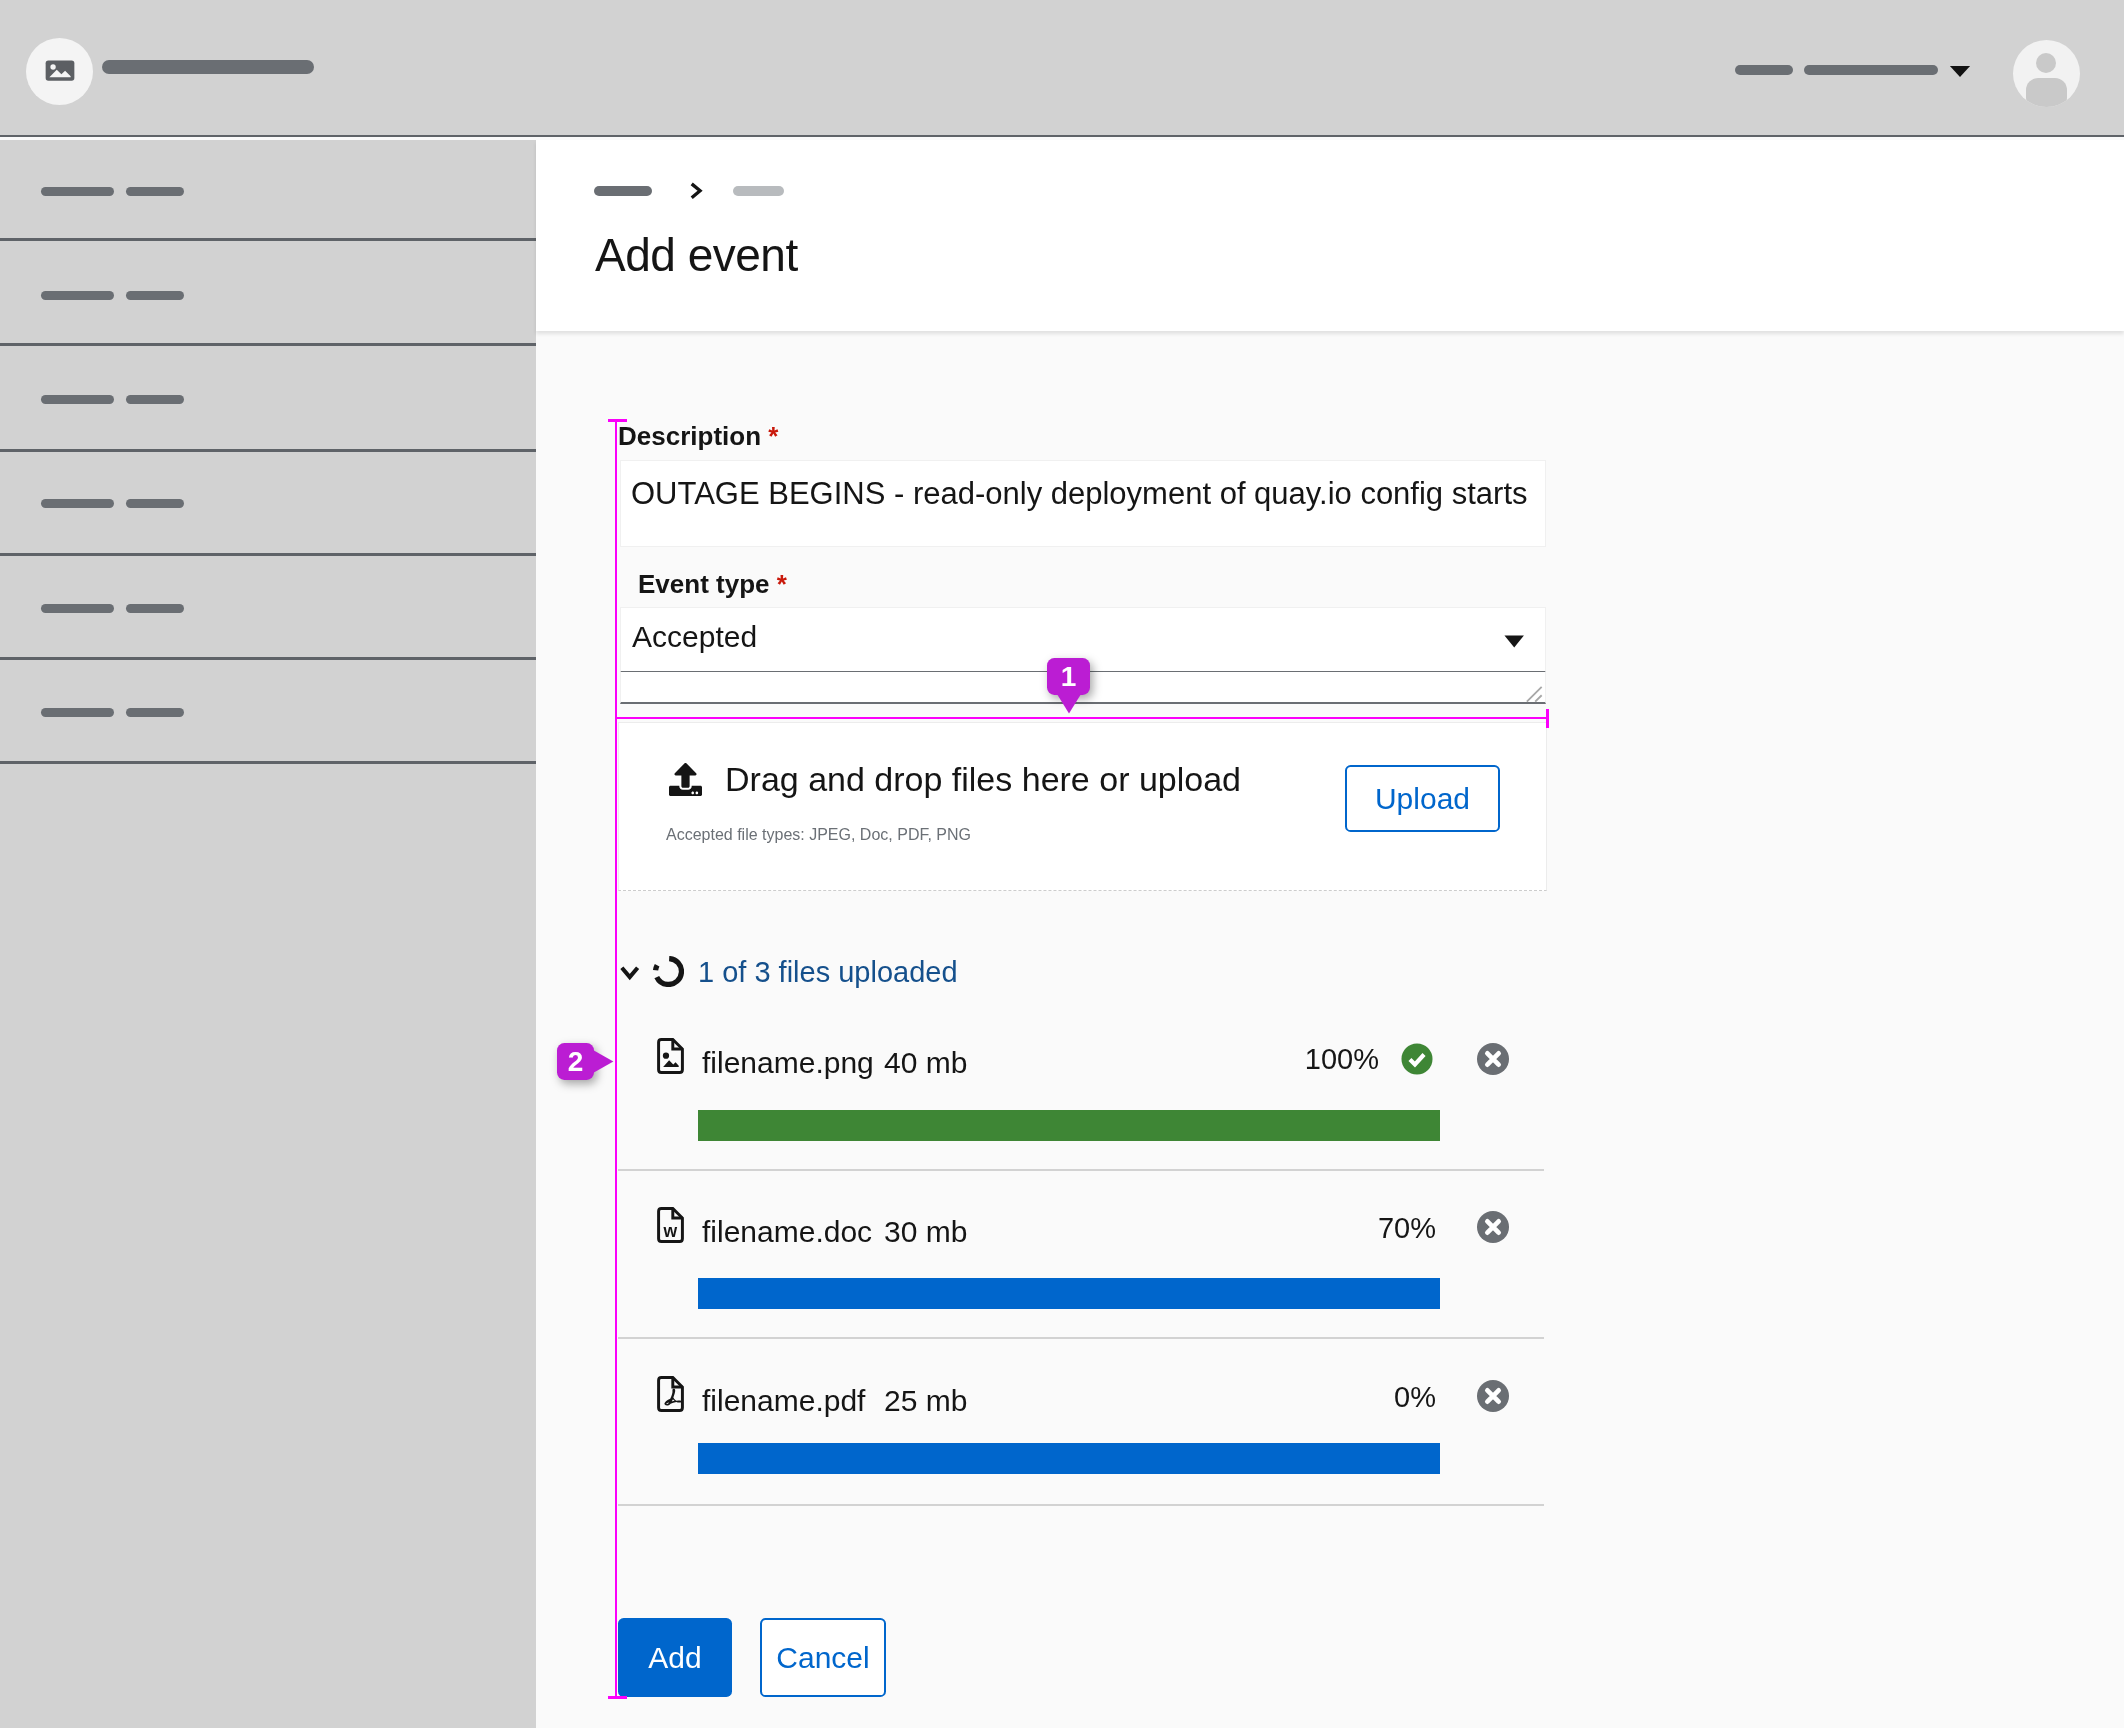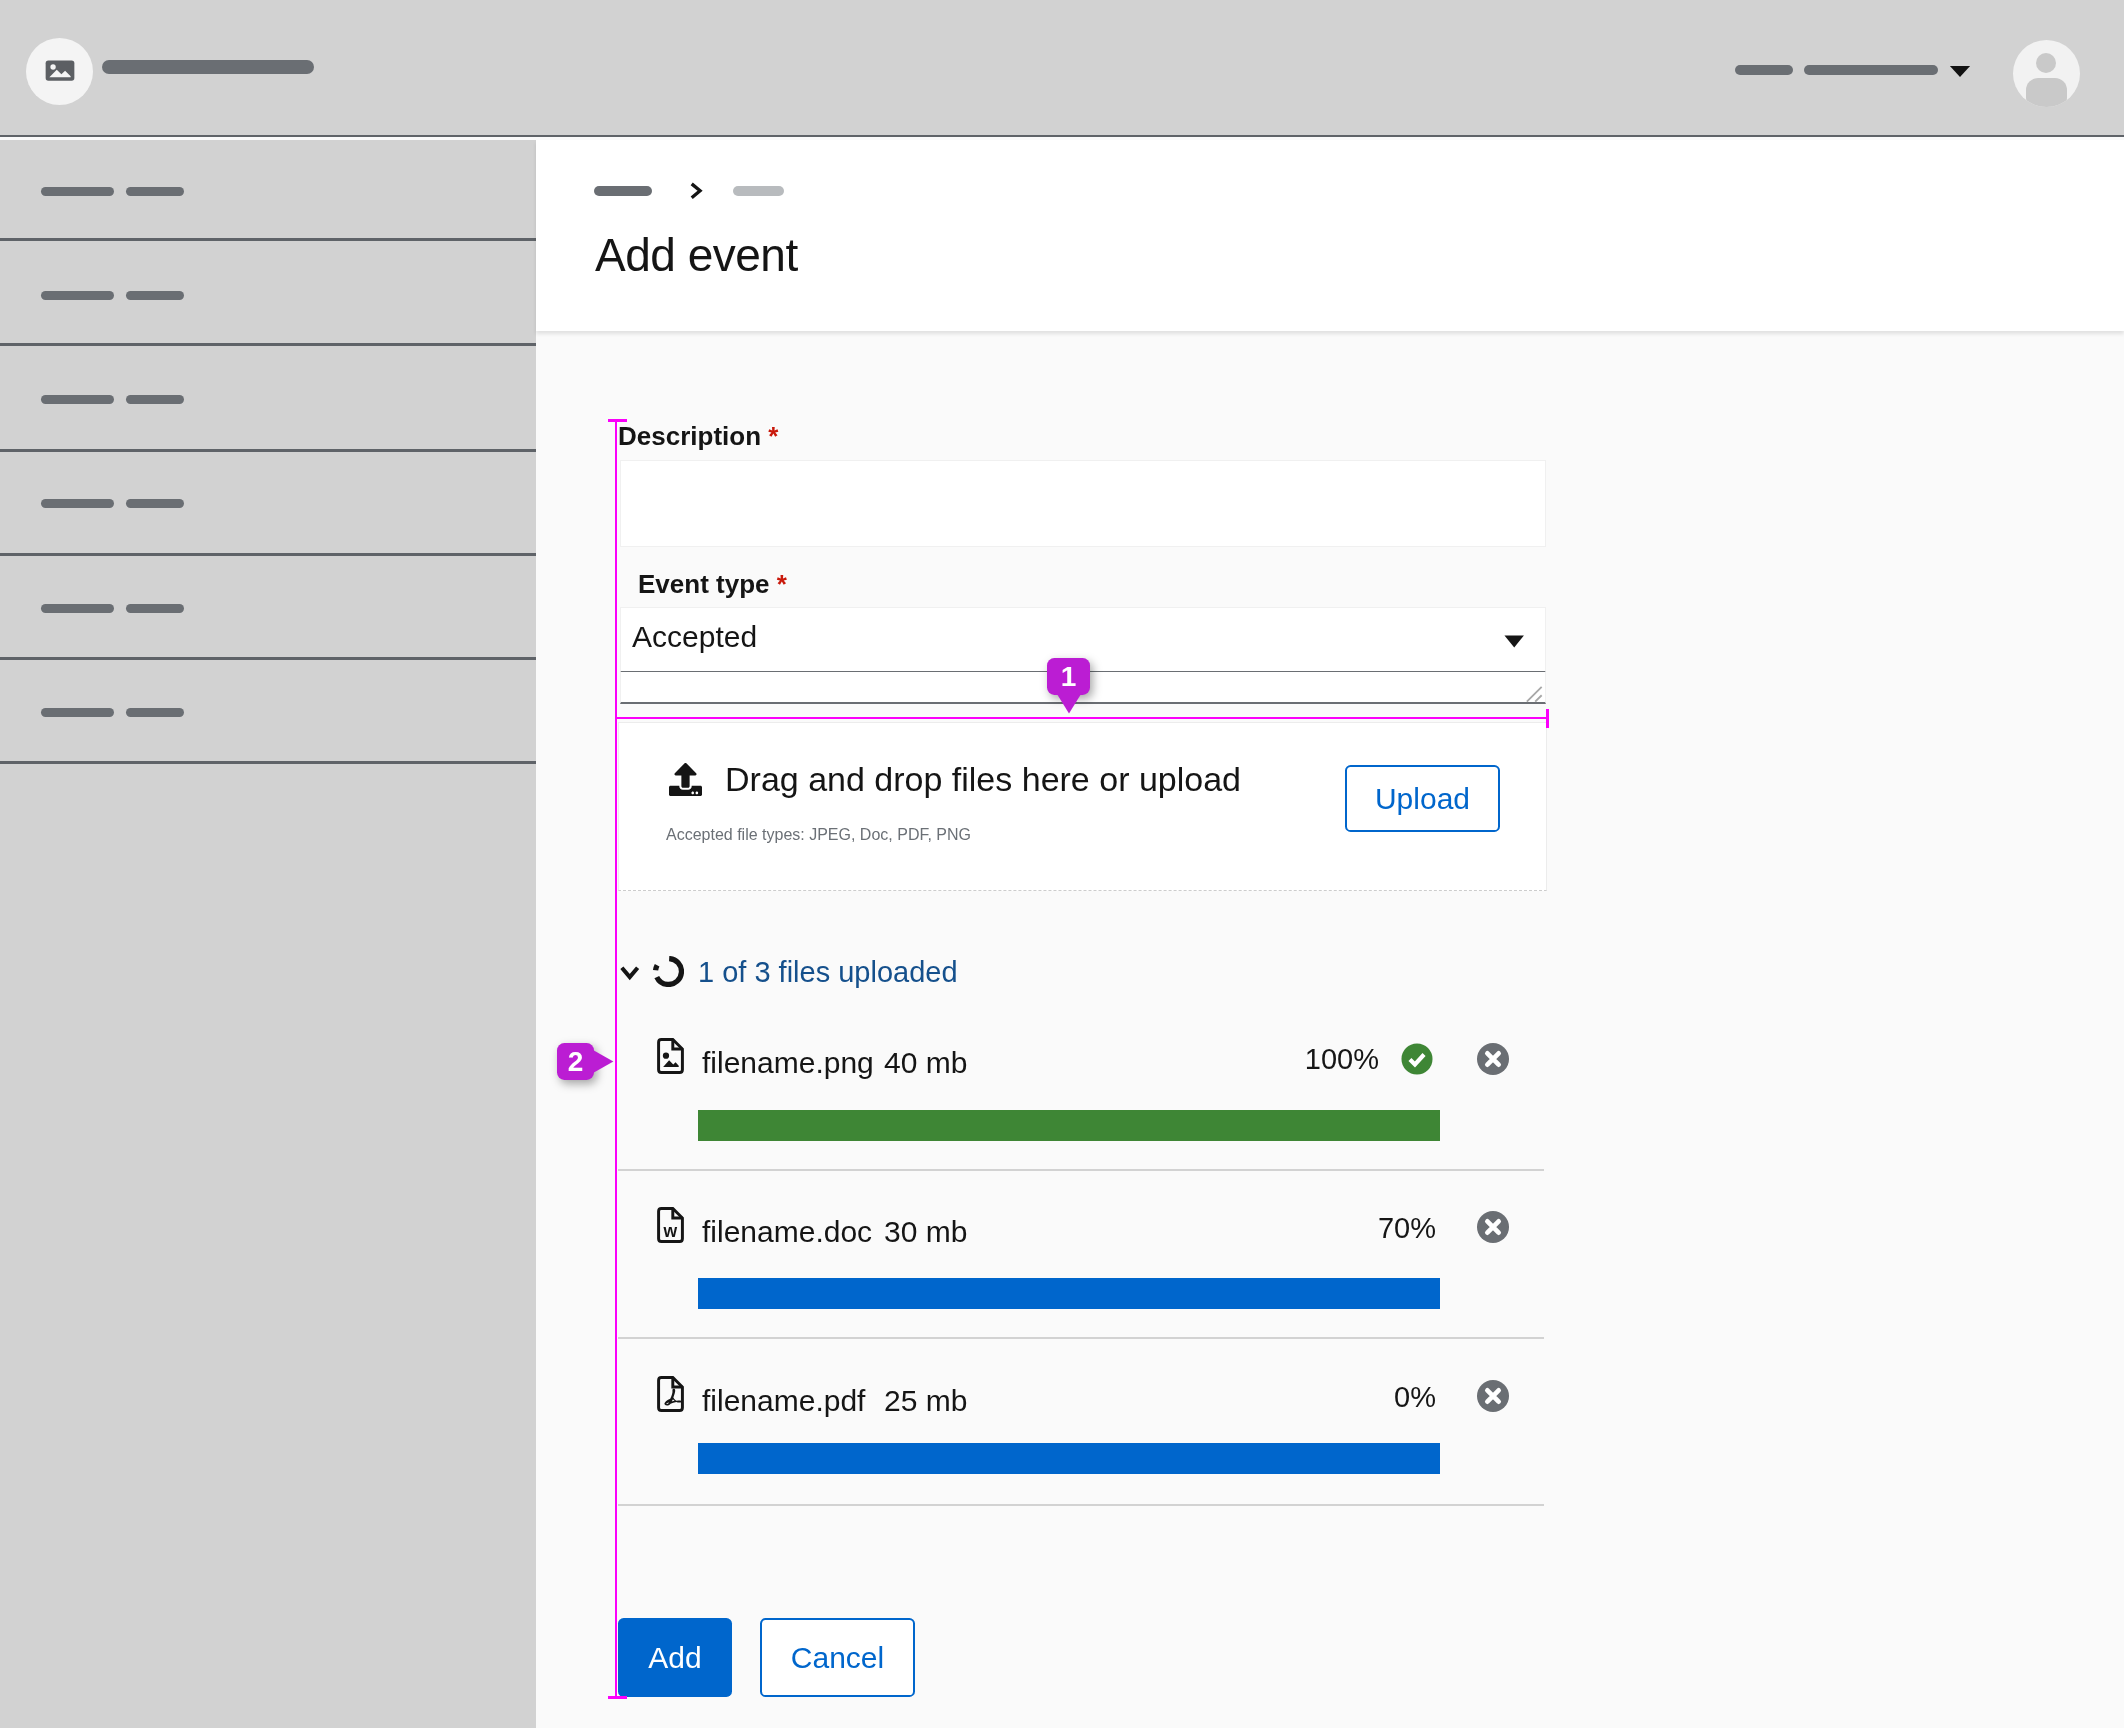--- a/index.html
+++ b/index.html
@@ -54,20 +54,21 @@
   <div class="abs" style="left:536px;top:140px;width:1588px;height:191px;background:#fff;box-shadow:0 2.8px 3.7px rgba(0,0,0,0.10);"></div>
   <div class="bar" style="left:594px;top:186px;width:58px;height:10.2px;"></div>
   <svg class="abs" style="left:688px;top:182px;" width="16.7" height="17.6" viewBox="0 0 18 19">
       <path d="M4 2 L13 9.5 L4 17" fill="none" stroke="#151515" stroke-width="3.6"></path>
     </svg>
   <div class="bar" style="left:733px;top:186px;width:51px;height:10.2px;background:#b8bbbe;"></div>
   <div class="txt" style="left:595px;top:232px;font-size:46px;line-height:46px;letter-spacing:-0.5px;">Add event</div>
 
   <div class="txt" style="left:618px;top:423px;font-size:26px;line-height:26px;font-weight:bold;">Description <span style="color:#c9190b;font-weight:bold;font-size:26px;">*</span></div>
   <div class="abs" style="left:620px;top:460px;width:926px;height:87px;background:#fff;border:1.9px solid #f0f0f0;"></div>
+  <div class="txt" style="left:631px;top:478px;font-size:31px;line-height:31px;">OUTAGE BEGINS - read-only deployment of quay.io config starts</div>
 
   <div class="txt" style="left:618px;top:571px;font-size:26px;line-height:26px;font-weight:bold;margin-left:20px;">Event type <span style="color:#c9190b;font-weight:bold;font-size:26px;">*</span></div>
   <div class="abs" style="left:620px;top:607px;width:926px;height:66px;background:#fff;border:1.9px solid #f0f0f0;border-bottom:2.8px solid #6a6e73;"></div>
   <div class="txt" style="left:632px;top:622px;font-size:30px;line-height:30px;">Accepted</div>
   <svg class="abs" style="left:1504px;top:635px;" width="20.4" height="13" viewBox="0 0 22 14">
       <path d="M0.5 0.5 H21.5 L11 13.5 Z" fill="#151515"></path>
     </svg>
 
   <div class="abs" style="left:620px;top:672px;width:926px;height:32px;background:#fff;border-left:1.9px solid #f0f0f0;border-right:1.9px solid #f0f0f0;border-bottom:2.8px solid #6a6e73;"></div>
   <svg class="abs" style="left:1525px;top:685px;" width="20.4" height="18.6" viewBox="0 0 22 20">
@@ -134,21 +135,21 @@
   <div class="txt" style="left:884px;top:1386px;font-size:30px;line-height:30px;">25 mb</div>
   <div class="txt" style="right:688px;top:1383px;font-size:29px;line-height:29px;">0%</div>
   <svg class="abs" style="left:1477px;top:1380px;" width="32" height="32" viewBox="0 0 34 34">
     <circle cx="17" cy="17" r="17" fill="#6a6e73"></circle>
     <path d="M11 11 L23 23 M23 11 L11 23" stroke="#fff" stroke-width="5" stroke-linecap="round"></path>
   </svg>
   <div class="abs" style="left:698px;top:1443px;width:742px;height:31px;background:#0066cc;"></div>
   <div class="abs" style="left:618px;top:1504px;width:926px;height:2.3px;background:#d2d2d2;"></div>
 
   <div class="abs" style="left:618px;top:1618px;width:114px;height:79px;background:#0066cc;border-radius:5.6px;display:flex;align-items:center;justify-content:center;color:#fff;font-size:30px;">Add</div>
-  <div class="abs" style="left:760px;top:1618px;width:155px;height:79px;background:#fff;border:2.3px solid #0066cc;border-radius:5.6px;display:flex;align-items:center;justify-content:center;color:#0066cc;font-size:30px;">Cancel</div>
+  <div class="abs" style="left:760px;top:1618px;width:126px;height:79px;background:#fff;border:2.3px solid #0066cc;border-radius:5.6px;display:flex;align-items:center;justify-content:center;color:#0066cc;font-size:30px;">Cancel</div>
 
   <div class="abs" style="left:615px;top:419px;width:2.4px;height:1279px;background:#fb00fb;"></div>
   <div class="abs" style="left:608px;top:419px;width:18.6px;height:2.8px;background:#fb00fb;"></div>
   <div class="abs" style="left:608px;top:1696px;width:18.6px;height:2.8px;background:#fb00fb;"></div>
   <div class="abs" style="left:617px;top:717px;width:931px;height:2.3px;background:#fb00fb;"></div>
   <div class="abs" style="left:1546px;top:709px;width:2.8px;height:18.6px;background:#fb00fb;"></div>
 
   <div class="abs" style="left:1047px;top:658px;width:43px;height:37px;background:#bb1dd3;border-radius:7.4px;box-shadow:2.8px 3.7px 9.3px rgba(0,0,0,0.35);display:flex;align-items:center;justify-content:center;color:#fff;font-size:28px;font-weight:bold;">1</div>
   <svg class="abs" style="left:1056px;top:694px;" width="26" height="20.4" viewBox="0 0 28 22">
       <path d="M1 0 H27 L14 21 Z" fill="#bb1dd3"></path>

